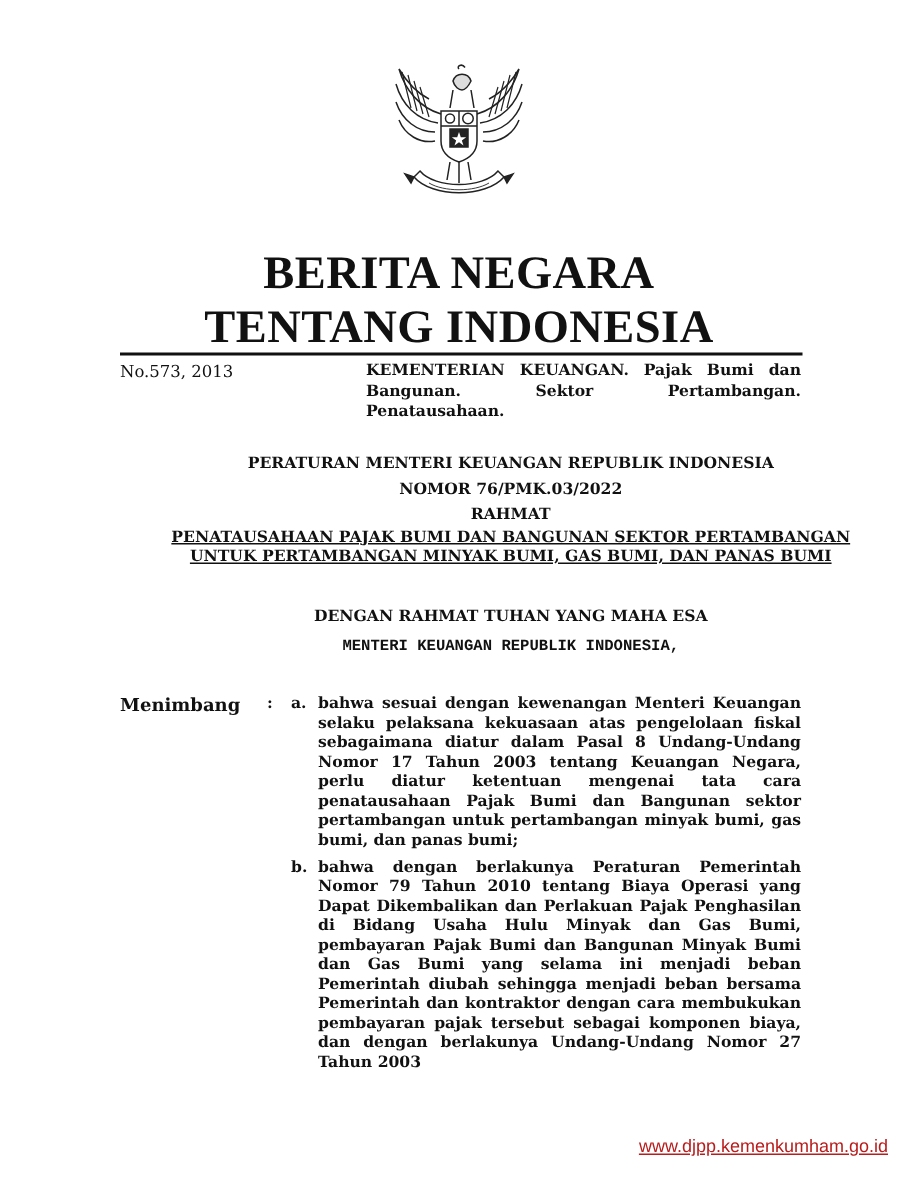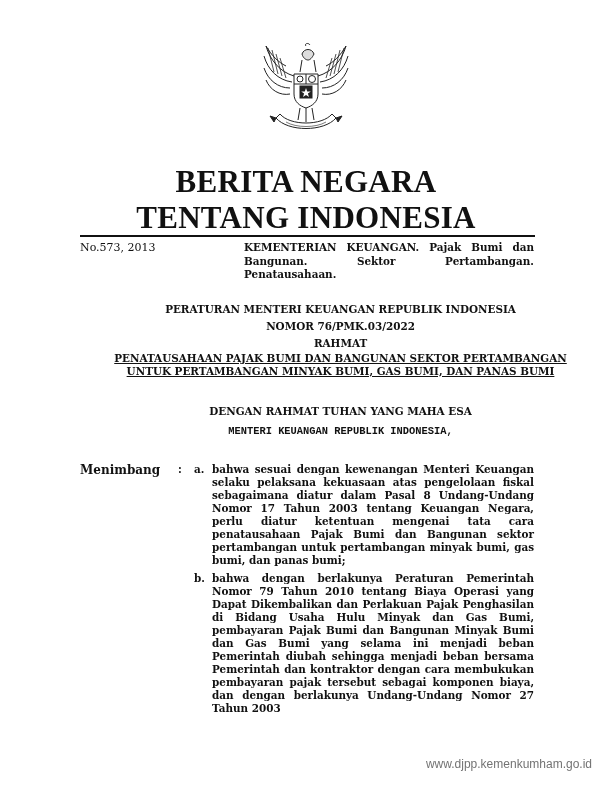--- a/index.html
+++ b/index.html
@@ -22,21 +22,21 @@
   .c5 { top: 405px; }
   .c6 { top: 425px; font-family: Liberation Mono, monospace; }
   .menimbang { position: absolute; left: 80px; top: 463px; font-size: 12px; font-weight: bold; }
   .colon { position: absolute; left: 178px; top: 463px; font-size: 10.4px; font-weight: bold; }
   .item { position: absolute; left: 194px; width: 340px; font-size: 10.4px; font-weight: bold; }
   .item .lbl { position: absolute; left: 0; top: 0; }
   .item .txt { position: absolute; left: 18px; width: 322px; text-align: justify; line-height: 13px; }
   .ia { top: 463px; }
   .ib { top: 572px; }
   .footer { position: absolute; right: 20px; top: 757px; font-family: "Liberation Sans", sans-serif;
-            font-size: 12px; color: #737373; }
+            font-size: 12px; color: #b91c1c; text-decoration: underline; }
 </style>
 </head>
 <body>
 
 <div class="emblem">
   <svg width="92" height="96" viewBox="0 0 92 96" xmlns="http://www.w3.org/2000/svg" fill="none" stroke="#222" stroke-width="1">
 
     <path d="M34 34 C20 30 10 18 6 4 C12 14 18 20 26 24 M32 40 C18 38 8 28 4 14 M30 46 C18 46 8 38 4 26 M30 52 C20 54 10 48 6 38"></path>
     <path d="M8 6 L14 30 M12 8 L18 32 M16 12 L22 34 M20 16 L26 36" stroke-width="0.8"></path>
 

